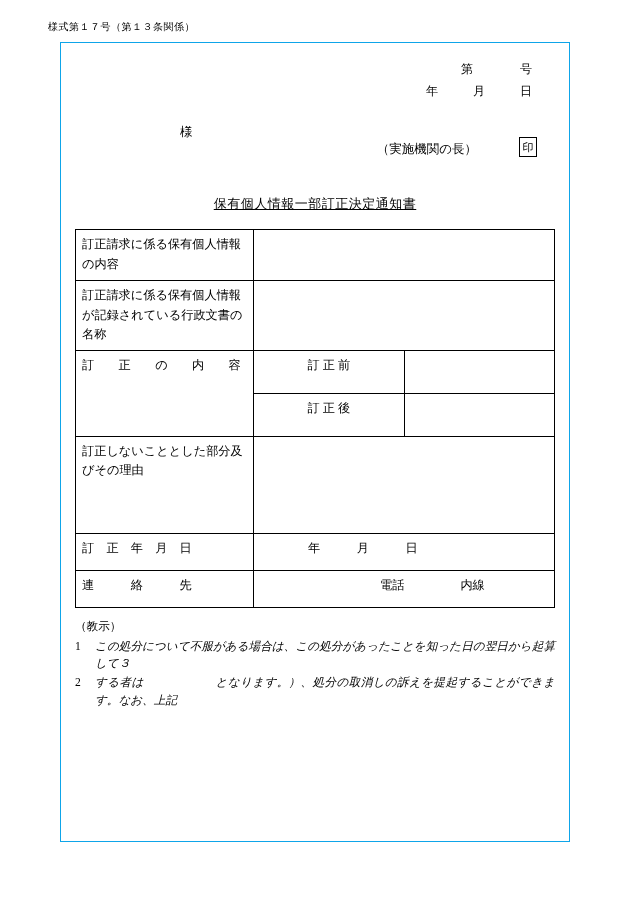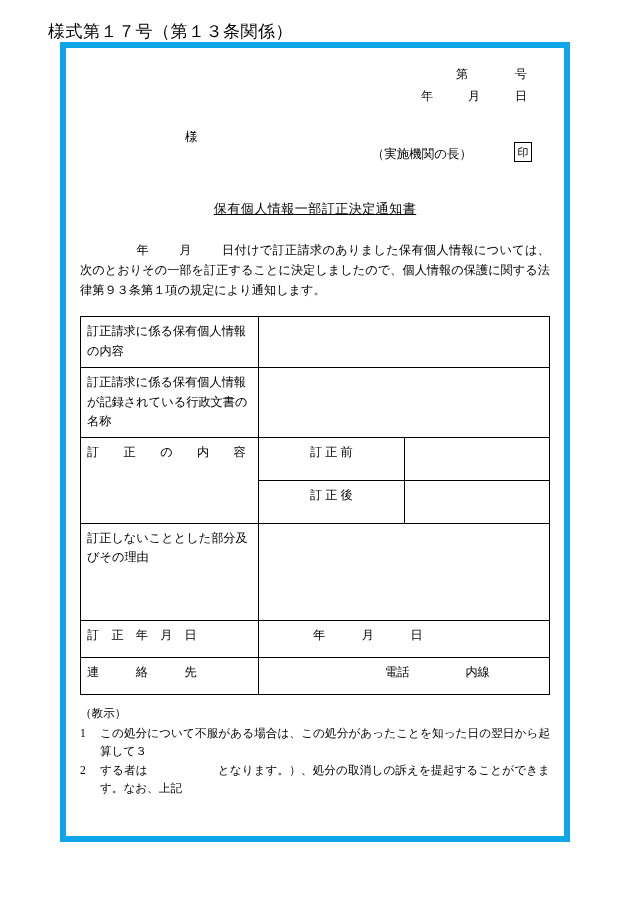--- a/index.html
+++ b/index.html
@@ -17,31 +17,31 @@
   .page {
     position: relative;
     width: 630px;
     height: 903px;
     box-sizing: border-box;
   }
   .form-no {
     position: absolute;
     left: 48px;
     top: 20px;
-    font-size: 17px;
+    font-size: 10px;
     letter-spacing: 0.5px;
     white-space: nowrap;
   }
   .outer-frame {
     position: absolute;
     left: 60px;
     top: 42px;
     width: 510px;
     height: 800px;
-    border: 6px solid #0ea5e9;
+    border: 1px solid #0ea5e9;
     box-sizing: border-box;
   }
   .inner {
     position: absolute;
     left: 0; top: 0;
     width: 100%;
     height: 100%;
     box-sizing: border-box;
     padding: 12px 14px 10px 14px;
   }
@@ -149,20 +149,21 @@
     display: flex;
     margin-bottom: 1px;
     text-align: justify;
   }
   .notice li .num {
     width: 20px;
     flex: 0 0 20px;
   }
   .notice li .txt {
     flex: 1 1 auto;
+    font-style: italic;
   }
   .notice .ln { display: block; }
 </style>
 </head>
 <body>
 
 <div class="page">
 
   <div class="form-no">様式第１７号（第１３条関係）</div>
 
@@ -181,23 +182,20 @@
         <span>様</span>
       </div>
 
       <div class="issuer">
         <span class="label">（実施機関の長）</span>
         <span class="seal">印</span>
       </div>
 
       <div class="title">保有個人情報一部訂正決定通知書</div>
 
-      <div class="body-text">
-        <span class="indent"></span><span class="sp1"></span>年<span class="sp2"></span>月<span class="sp3"></span>日付けで訂正請求のありました保有個人情報については、次のとおりその一部を訂正することに決定しましたので、個人情報の保護に関する法律第９３条第１項の規定により通知します。
-      </div>
 
       <table class="main">
         <tbody>
           <tr>
             <td class="label-cell cell-h1" colspan="1">訂正請求に係る保有個人情報の内容</td>
             <td colspan="2" class="cell-h1"></td>
           </tr>
           <tr>
             <td class="label-cell cell-h2">訂正請求に係る保有個人情報が記録されている行政文書の名称</td>
             <td colspan="2" class="cell-h2"></td>

